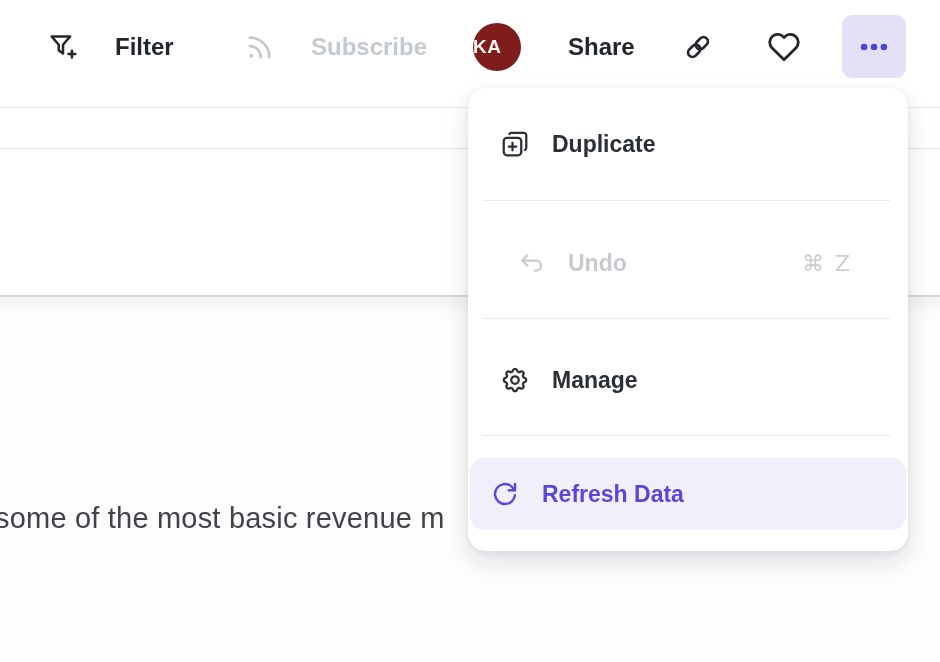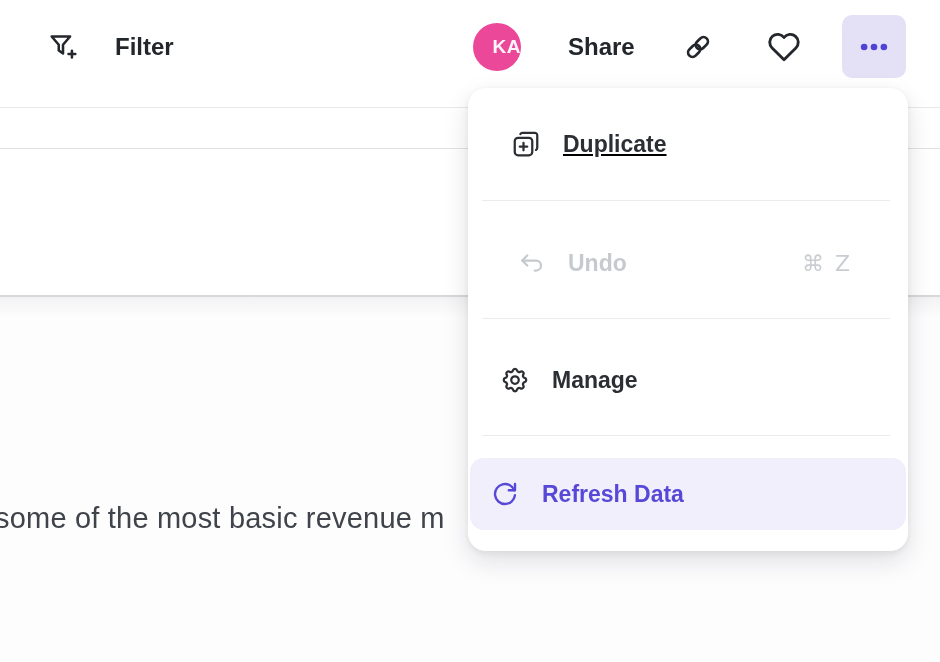--- a/index.html
+++ b/index.html
@@ -23,41 +23,41 @@
 
   
   .tbtn{position:absolute;top:15px;height:64px;display:flex;align-items:center;gap:35px;cursor:pointer;z-index:3;}
   .tlabel{font-size:24px;font-weight:700;color:#23262b;}
   .ticon{color:#23262b;flex:none;display:block;}
   .tbtn.muted .tlabel{color:#c5c8cc;}
   .tbtn.muted .ticon{color:#c5c8cc;}
 
   .avatar{
     position:absolute;left:473px;top:23px;width:48px;height:48px;border-radius:50%;
-    background:#ec4899;display:flex;align-items:center;justify-content:flex-end;
+    background:#7f1d1d;display:flex;align-items:center;justify-content:flex-start;
     font-size:19px;font-weight:700;color:rgba(255,255,255,.95);letter-spacing:.5px;
     cursor:pointer;z-index:3;
   }
 
   .icon-btn{position:absolute;top:15px;height:64px;display:flex;align-items:center;cursor:pointer;z-index:3;color:#23262b;}
 
   .more-btn{
     position:absolute;left:842px;top:15px;width:64px;height:63px;border-radius:10px;
     background:#e4e1f7;display:flex;align-items:center;justify-content:center;
     cursor:pointer;z-index:3;color:#4f43d6;
   }
 
   
   .menu{
     position:absolute;left:468px;top:88px;width:440px;z-index:10;
     background:#fff;border-radius:18px;
     box-shadow:0 10px 26px rgba(25,25,40,.13),0 2px 6px rgba(25,25,40,.07);
   }
   .menu-divider{height:1px;background:#ebebed;margin:0 18px 0 14px;}
-  .sec-1{padding:24px 11px;text-decoration:underline;}
+  .sec-1{padding:24px 0;}
   .sec-2{padding:30px 16px 23px;}
   .sec-3{padding:29px 0 23px;}
   .sec-3 .menu-item + .menu-item{margin-top:18px;}
   .sec-4{padding:22px 0 21px;}
 
   .menu-item{
     display:flex;align-items:center;height:64px;padding:0 40px 0 32px;gap:22px;
     font-size:23px;font-weight:700;color:#2b2e33;cursor:pointer;
   }
   .mi-icon{width:30px;height:30px;flex:none;color:#2b2e33;display:block;}
@@ -88,20 +88,28 @@
   <div class="body-text">some of the most basic revenue m</div>
 
   <div class="tbtn" style="left:46px">
     <svg class="ticon" width="34" height="34" viewBox="0 0 24 24" fill="none" stroke="currentColor" stroke-width="1.8" stroke-linecap="round" stroke-linejoin="round">
       <path d="M4 4.6h13l-5 5.8v6.1l-3-2v-4.1L4 4.6z"></path>
       <path d="M18.3 14.6v4.8 M15.9 17h4.8"></path>
     </svg>
     <span class="tlabel">Filter</span>
   </div>
 
+  <div class="tbtn muted" style="left:243px">
+    <svg class="ticon" width="33" height="33" viewBox="0 0 24 24" fill="none" stroke="currentColor" stroke-width="1.9" stroke-linecap="round" stroke-linejoin="round">
+      <circle cx="6.1" cy="18" r="1.4" fill="currentColor" stroke="none"></circle>
+      <path d="M5 11a8 8 0 0 1 8 8"></path>
+      <path d="M5 4.8A14.2 14.2 0 0 1 19.2 19"></path>
+    </svg>
+    <span class="tlabel">Subscribe</span>
+  </div>
 
   <div class="avatar">
     <span>KA</span>
   </div>
 
   <div class="tbtn" style="left:568px">
     <span class="tlabel">Share</span>
   </div>
 
   <div class="icon-btn" style="left:681px">

